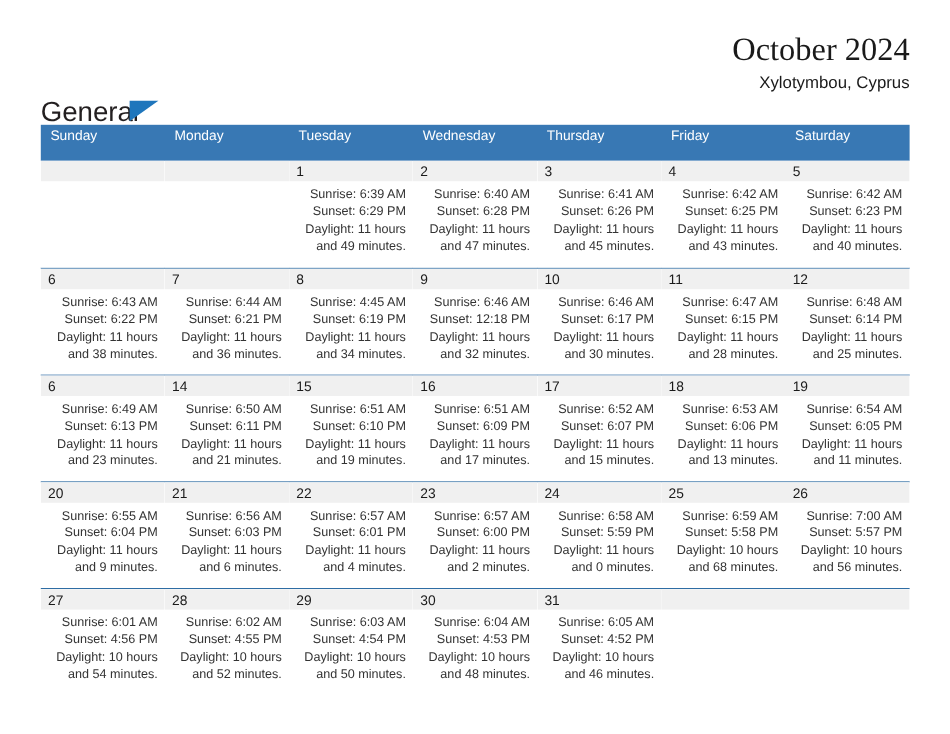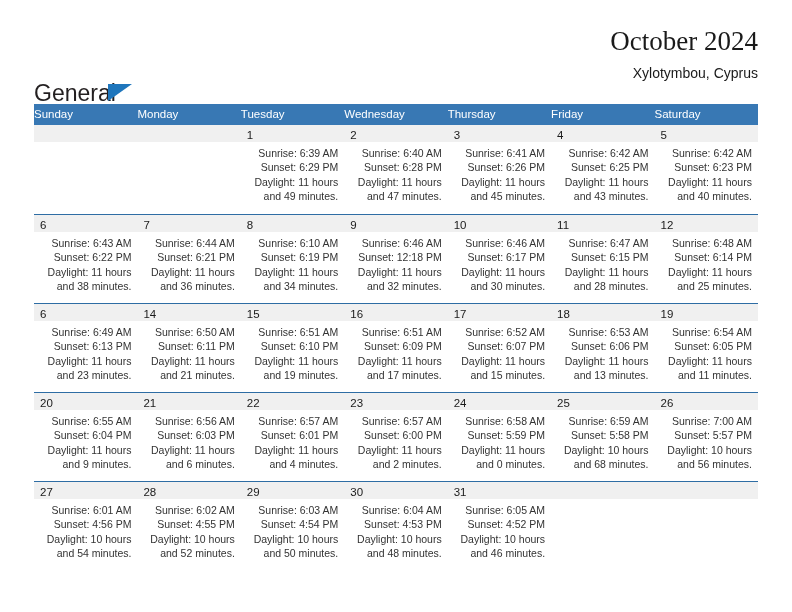--- a/index.html
+++ b/index.html
@@ -73,44 +73,43 @@
     font-size: 27px;
     color: #1a1a1a;
     line-height: 34px;
     white-space: nowrap;
     font-family: Liberation Serif, serif;
   }
   .cal-subtitle {
     font-size: 14px;
     color: #1a1a1a;
     line-height: 20px;
-    margin-top: 5px;
     white-space: nowrap;
   }
 
   
   .calendar {
     position: absolute;
     left: 34px;
     top: 104px;
     width: 724px;
   }
   .weekday-row {
     display: flex;
     width: 100%;
     background: #3878b4;
   }
   .weekday {
     flex: 1 1 0;
     min-width: 0;
-    height: 21px;
+    height: 30px;
     line-height: 21px;
     color: #ffffff;
     font-size: 11.5px;
-    padding-left: 0;
+    padding-left: 8px;
     box-sizing: border-box;
     overflow: hidden;
     white-space: nowrap;
   }
   .week-row {
     display: flex;
     width: 100%;
     border-top: 1.4px solid #2e6da4;
     height: 89px;
     box-sizing: border-box;
@@ -261,21 +260,21 @@
         <div class="day-info">
           <div>Sunrise: 6:44 AM</div>
           <div>Sunset: 6:21 PM</div>
           <div>Daylight: 11 hours</div>
           <div>and 36 minutes.</div>
         </div>
       </div>
       <div class="day-cell">
         <div class="day-num-band"><span class="day-num">8</span></div>
         <div class="day-info">
-          <div>Sunrise: 6:10 AM</div>
+          <div>Sunrise: 4:45 AM</div>
           <div>Sunset: 6:19 PM</div>
           <div>Daylight: 11 hours</div>
           <div>and 34 minutes.</div>
         </div>
       </div>
       <div class="day-cell">
         <div class="day-num-band"><span class="day-num">9</span></div>
         <div class="day-info">
           <div>Sunrise: 6:46 AM</div>
           <div>Sunset: 12:18 PM</div>

